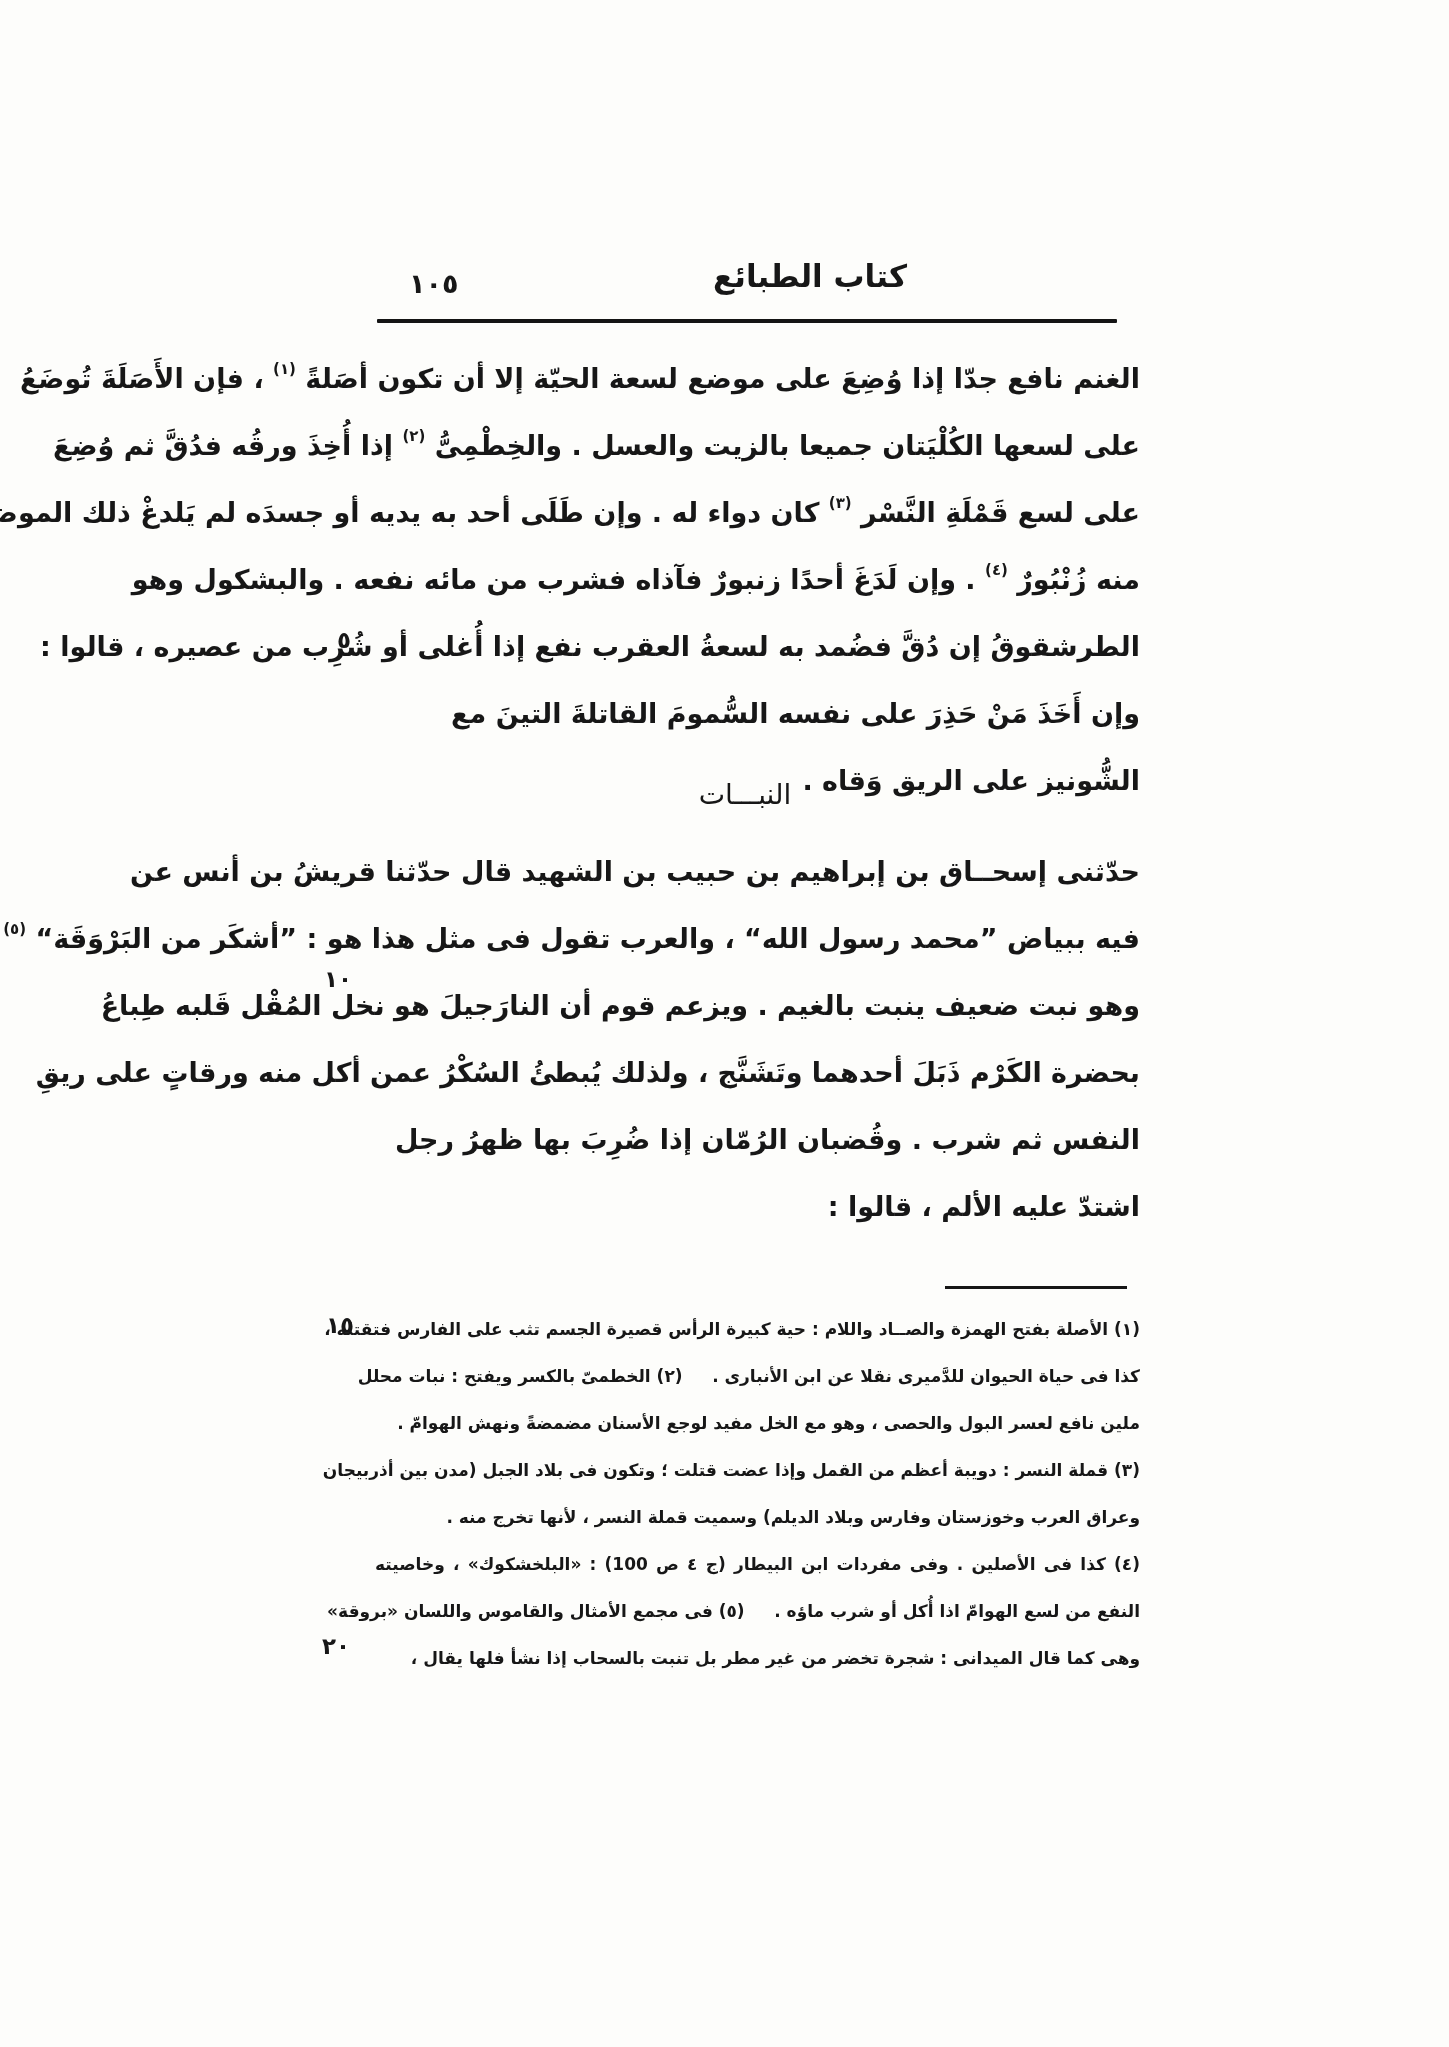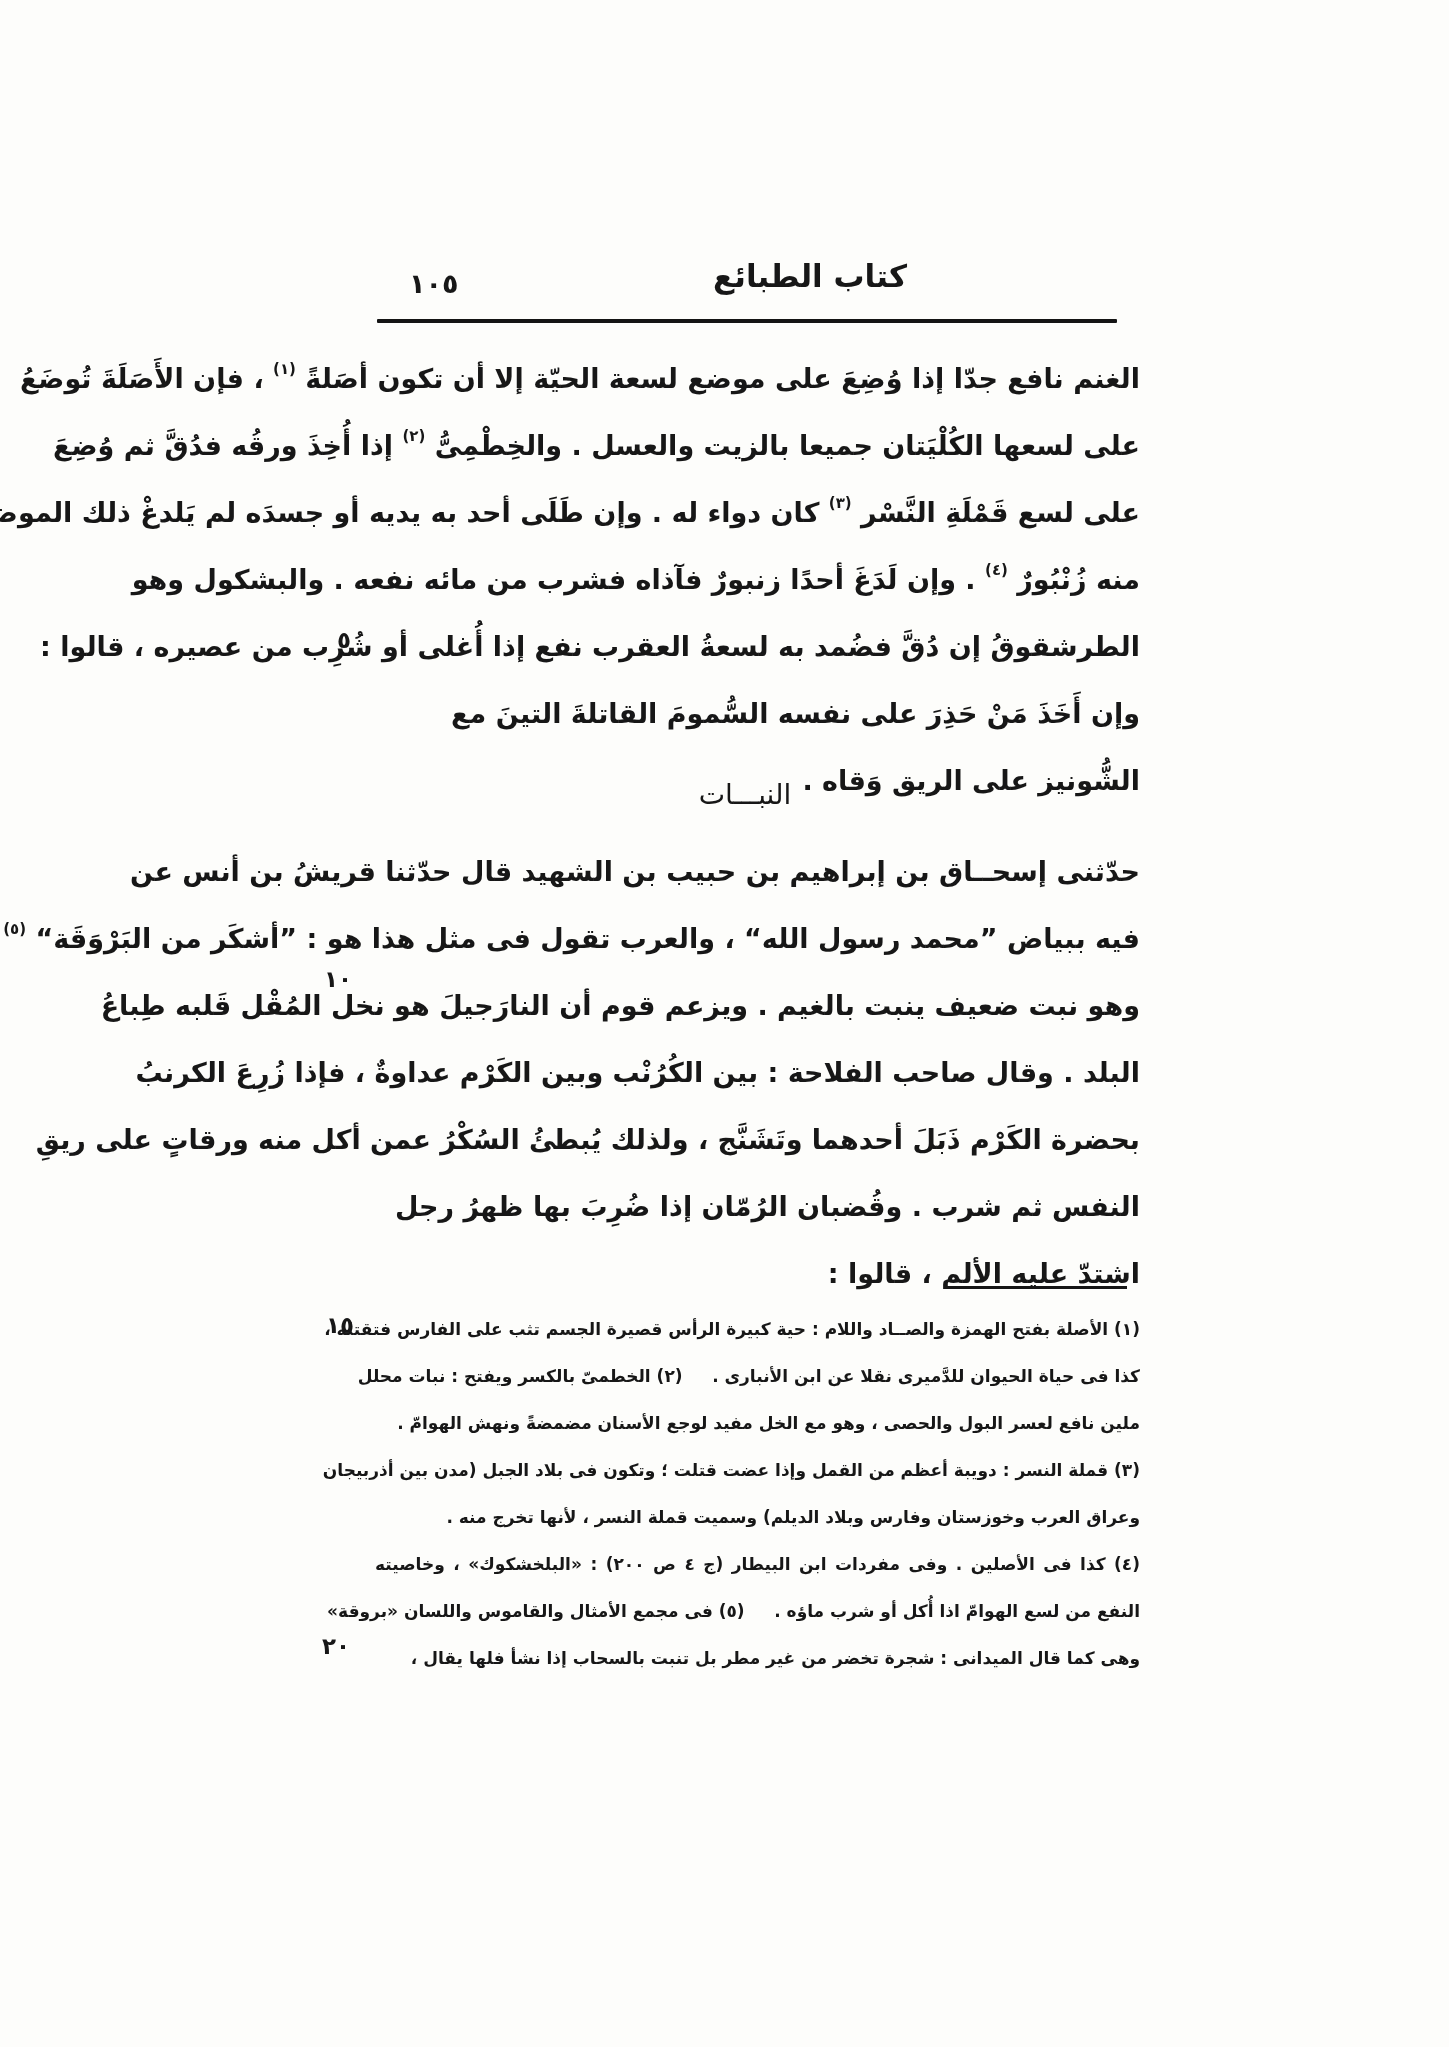--- a/index.html
+++ b/index.html
@@ -93,30 +93,29 @@
     <div class="bline supify">الطرشقوقُ إن دُقَّ فضُمد به لسعةُ العقرب نفع إذا أُغلى أو شُرِب من عصيره ، قالوا :</div>
     <div class="bline supify last">وإن أَخَذَ مَنْ حَذِرَ على نفسه السُّمومَ القاتلةَ التينَ مع الشُّونيز على الريق وَقاه .</div>
   </div>
 
   <div class="section-heading">النبـــات</div>
 
   <div class="body-col p2">
     <div class="bline supify">حدّثنى إسحــاق بن إبراهيم بن حبيب بن الشهيد قال حدّثنا قريشُ بن أنس عن</div>
     <div class="bline supify">فيه ببياض ”محمد رسول الله“ ، والعرب تقول فى مثل هذا هو : ”أشكَر من البَرْوَقَة“ <sup class="fn">(٥)</sup> ،</div>
     <div class="bline supify">وهو نبت ضعيف ينبت بالغيم . ويزعم قوم أن النارَجيلَ هو نخل المُقْل قَلبه طِباعُ</div>
-    <div class="bline supify">البلد . وقال صاحب الفلاحة : بين الكُرُنْب وبين الكَرْم عداوةٌ ، فإذا زُرِعَ الكرنبُ</div>
     <div class="bline supify">بحضرة الكَرْم ذَبَلَ أحدهما وتَشَنَّج ، ولذلك يُبطئُ السُكْرُ عمن أكل منه ورقاتٍ على ريقِ</div>
     <div class="bline supify last">النفس ثم شرب . وقُضبان الرُمّان إذا ضُرِبَ بها ظهرُ رجل اشتدّ عليه الألم ، قالوا :</div>
   </div>
 
   <div class="fn-rule"></div>
   <div class="fn-col">
     <div class="fnline">(١)  الأصلة بفتح الهمزة والصــاد واللام : حية كبيرة الرأس قصيرة الجسم تثب على الفارس فتقتله ،</div>
     <div class="fnline">كذا فى حياة الحيوان للدَّميرى نقلا عن ابن الأنبارى .&nbsp;&nbsp;&nbsp;&nbsp;&nbsp;(٢)  الخطمىّ بالكسر ويفتح : نبات محلل</div>
     <div class="fnline last">ملين نافع لعسر البول والحصى ، وهو مع الخل مفيد لوجع الأسنان مضمضةً ونهش الهوامّ .</div>
     <div class="fnline">(٣)  قملة النسر : دويبة أعظم من القمل وإذا عضت قتلت ؛ وتكون فى بلاد الجبل (مدن بين أذربيجان</div>
     <div class="fnline last">وعراق العرب وخوزستان وفارس وبلاد الديلم) وسميت قملة النسر ، لأنها تخرج منه .</div>
-    <div class="fnline">(٤)  كذا فى الأصلين . وفى مفردات ابن البيطار (ج ٤ ص ٢٠٠) : «البلخشكوك» ، وخاصيته</div>
+    <div class="fnline">(٤)  كذا فى الأصلين . وفى مفردات ابن البيطار (ج ٤ ص 100) : «البلخشكوك» ، وخاصيته</div>
     <div class="fnline">النفع من لسع الهوامّ اذا أُكل أو شرب ماؤه .&nbsp;&nbsp;&nbsp;&nbsp;&nbsp;(٥)  فى مجمع الأمثال والقاموس واللسان «بروقة»</div>
     <div class="fnline last">وهى كما قال الميدانى : شجرة تخضر من غير مطر بل تنبت بالسحاب إذا نشأ فلها يقال ،</div>
   </div>
 
 </div>
 
 </body></html>

